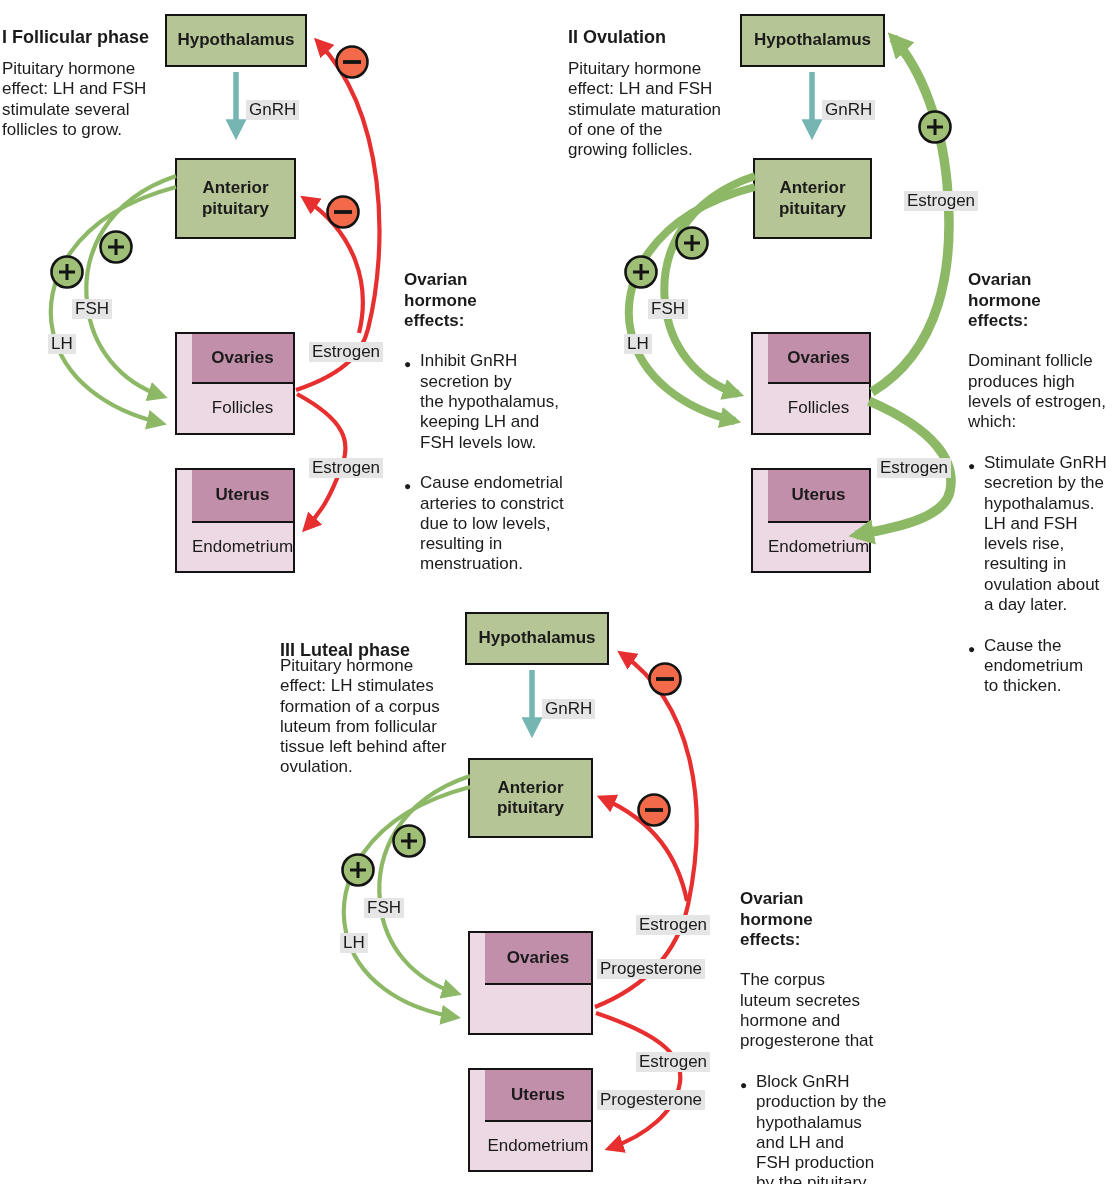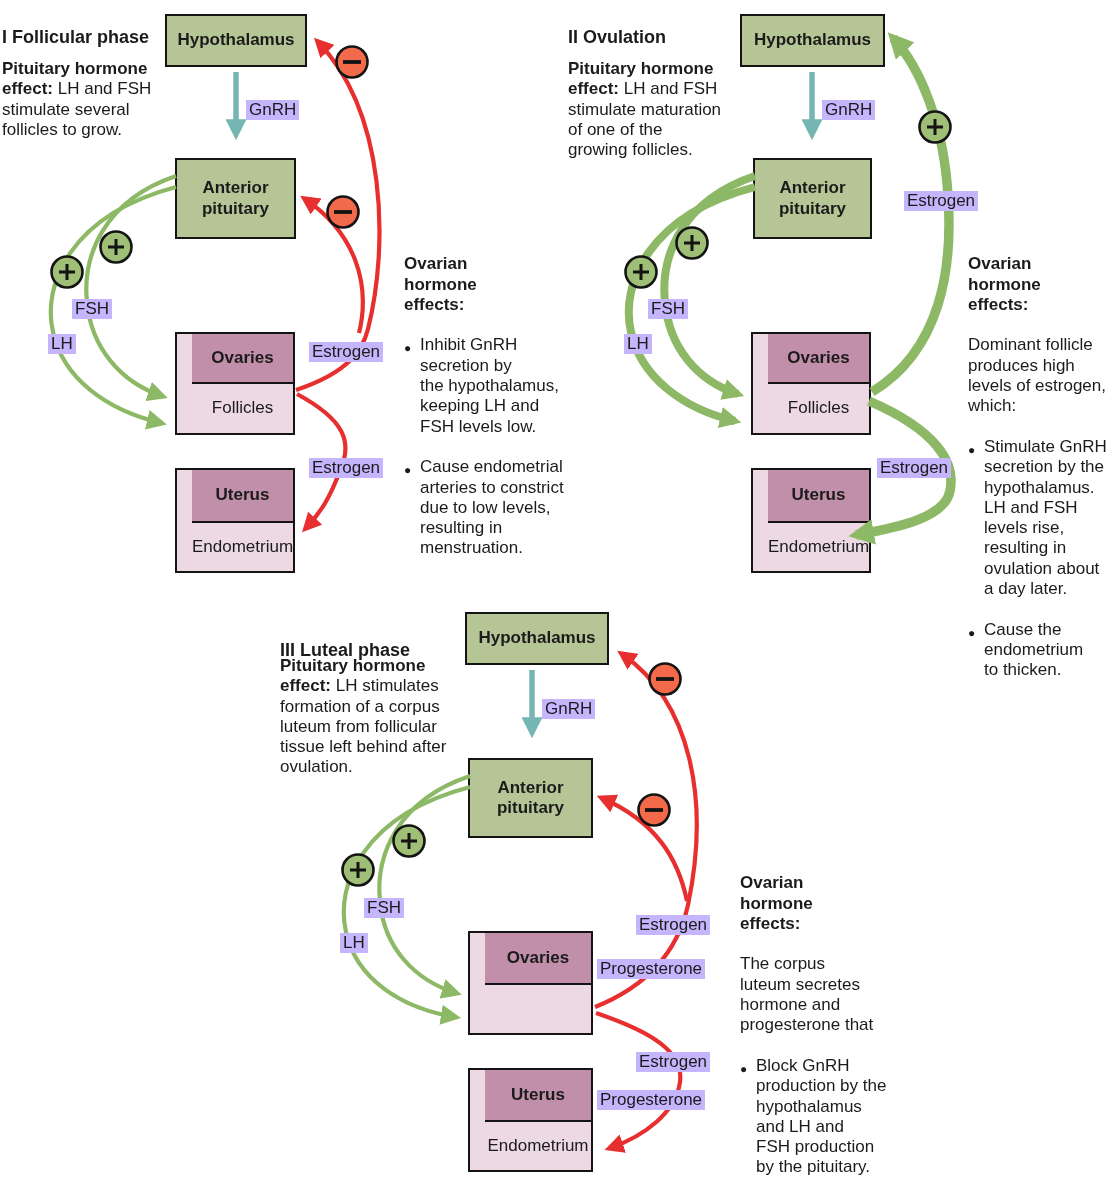--- a/index.html
+++ b/index.html
@@ -1,31 +1,31 @@
 <!DOCTYPE html>
 <html><head>
 <meta charset="utf-8">
 <style>
   html,body{margin:0;padding:0;background:#fff;}
   .canvas{position:relative;width:1117px;height:1184px;background:#fff;overflow:hidden;
           font-family:"Liberation Sans",sans-serif;color:#1b1b1b;font-size:17px;line-height:20.3px;}
   svg.layer{position:absolute;left:0;top:0;z-index:2;}
   .ttl{position:absolute;z-index:3;font-weight:bold;font-size:18px;white-space:nowrap;}
   .blk{position:absolute;z-index:3;white-space:pre-line;}
-  .b{font-weight:bold;}
+  .b{font-weight:normal;}
   .gbox{position:absolute;z-index:1;background:#b6c595;border:2.6px solid #141414;box-sizing:border-box;
         display:flex;align-items:center;justify-content:center;text-align:center;
         font-weight:bold;white-space:pre-line;}
   .stack{position:absolute;z-index:1;border:2.6px solid #141414;box-sizing:border-box;background:#ecd9e4;
          display:flex;flex-direction:column;padding-left:15px;}
   .hdr{background:#c18fa9;border-bottom:2.6px solid #141414;box-sizing:border-box;
        display:flex;align-items:center;justify-content:center;font-weight:bold;}
   .sub{flex:1;display:flex;align-items:center;justify-content:center;}
-  .lbl{position:absolute;z-index:3;background:#c4b5fd;padding:0 3px;white-space:nowrap;}
-  .fxh{font-weight:bold;white-space:pre-line;}
+  .lbl{position:absolute;z-index:3;background:#e5e5e5;padding:0 3px;white-space:nowrap;}
+  .fxh{font-weight:bold;white-space:pre-line;margin-top:16px;}
   .fxi{white-space:pre-line;}
   .bullet{display:flex;align-items:flex-start;}
   .dot{flex:none;width:16px;font-size:12px;padding-top:3px;}
   .btxt{white-space:pre-line;}
 </style>
 </head>
 <body>
 
 <div class="canvas">
 

